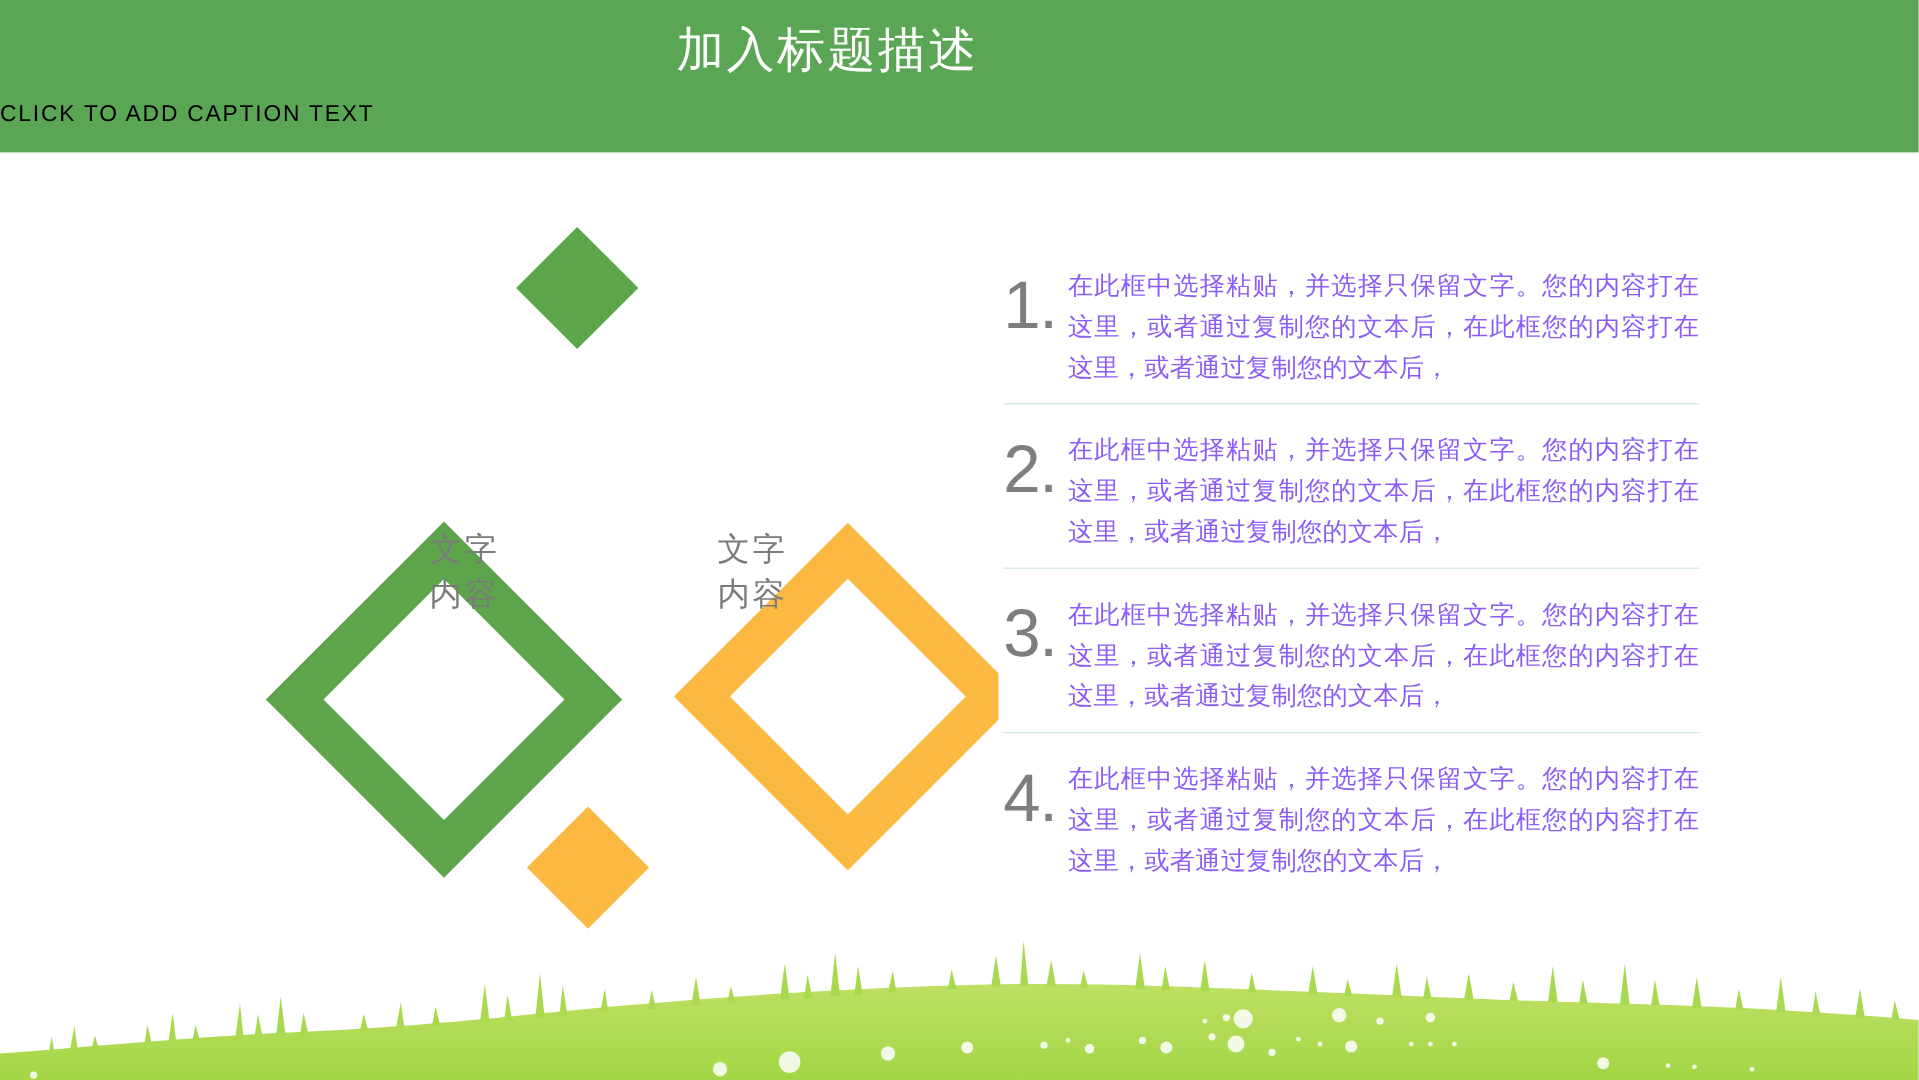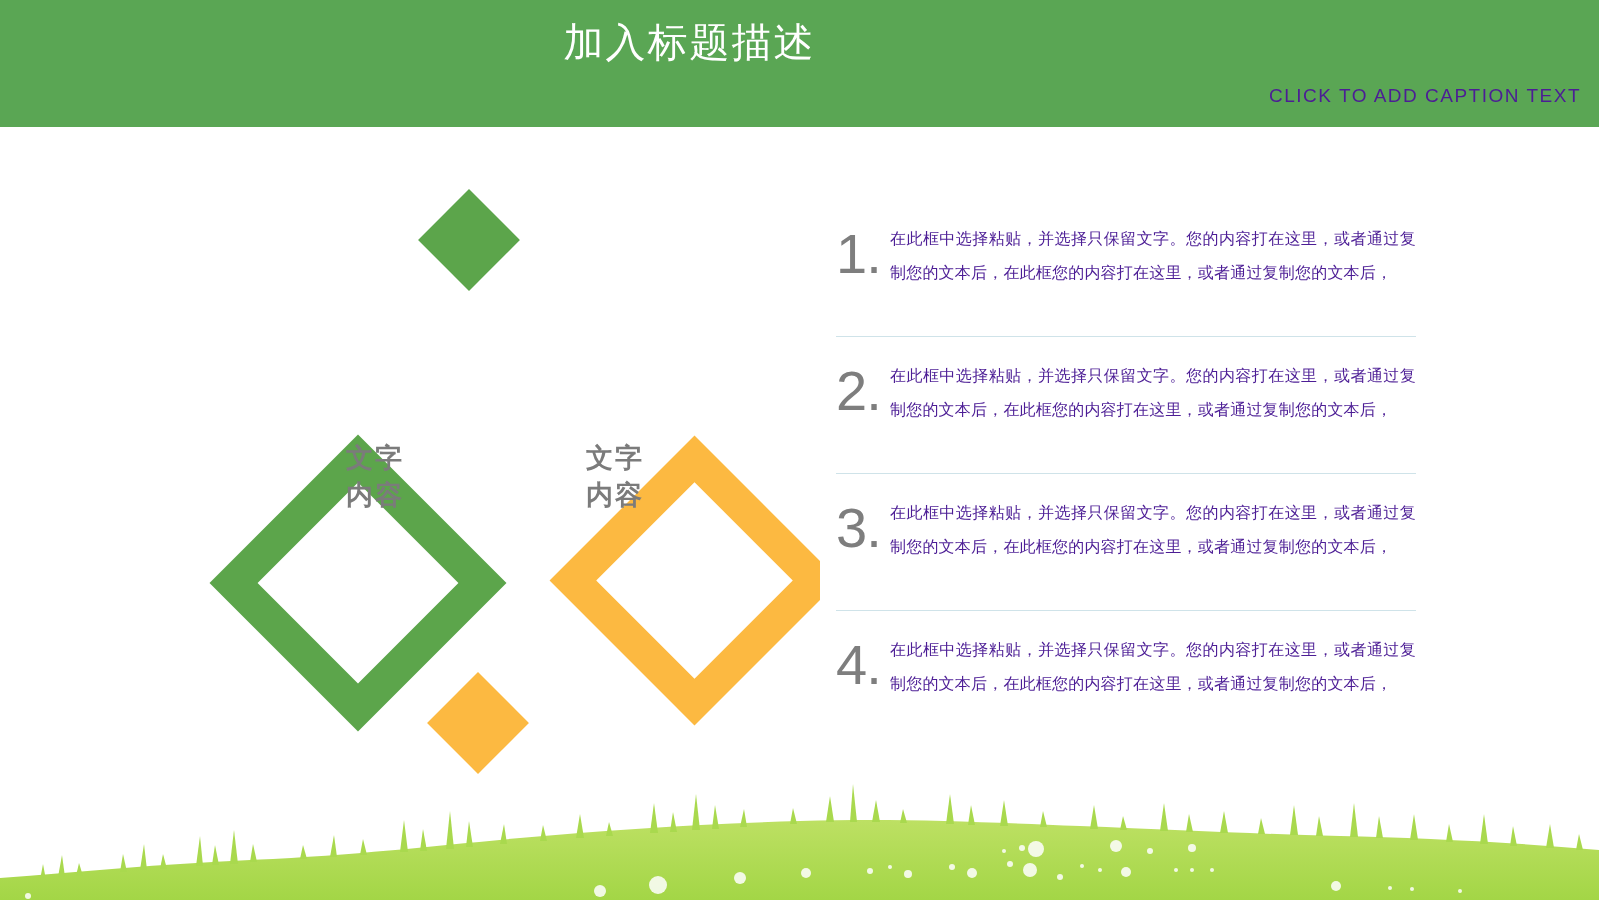--- a/index.html
+++ b/index.html
@@ -36,37 +36,36 @@
     line-height: 48px;
     letter-spacing: 2px;
     font-weight: 400;
     white-space: nowrap;
   }
   #header-subtitle {
     position: absolute;
     left: 0;
     top: 84px;
     width: 1581px;
-    text-align: right;
-    color: #4c1d95;
+    text-align: left;
+    color: #000000;
     font-size: 19px;
     line-height: 24px;
     letter-spacing: 1.5px;
     font-weight: 400;
     white-space: nowrap;
   }
 
   
   #diagram {
     position: absolute;
-    left: 120px;
+    left: 132px;
     top: 160px;
     width: 700px;
     height: 620px;
-    font-weight: bold;
   }
   #diagram svg { display: block; }
 
   .diamond-label {
     position: absolute;
     color: #7b7b7b;
     font-size: 27px;
     line-height: 37px;
     text-align: center;
     white-space: nowrap;
@@ -98,22 +97,22 @@
     color: #7e7e7e;
     font-size: 56px;
     line-height: 60px;
     font-weight: 400;
     text-align: left;
     padding-top: 10px;
     letter-spacing: -1px;
   }
   .item-text {
     flex: 1 1 auto;
-    color: #4c1d95;
-    font-size: 16px;
+    color: #8b5cf6;
+    font-size: 21px;
     line-height: 34px;
     text-align: justify;
     padding-top: 8px;
     letter-spacing: 0.2px;
   }
 
   
   #grass-footer {
     position: absolute;
     left: 0;

